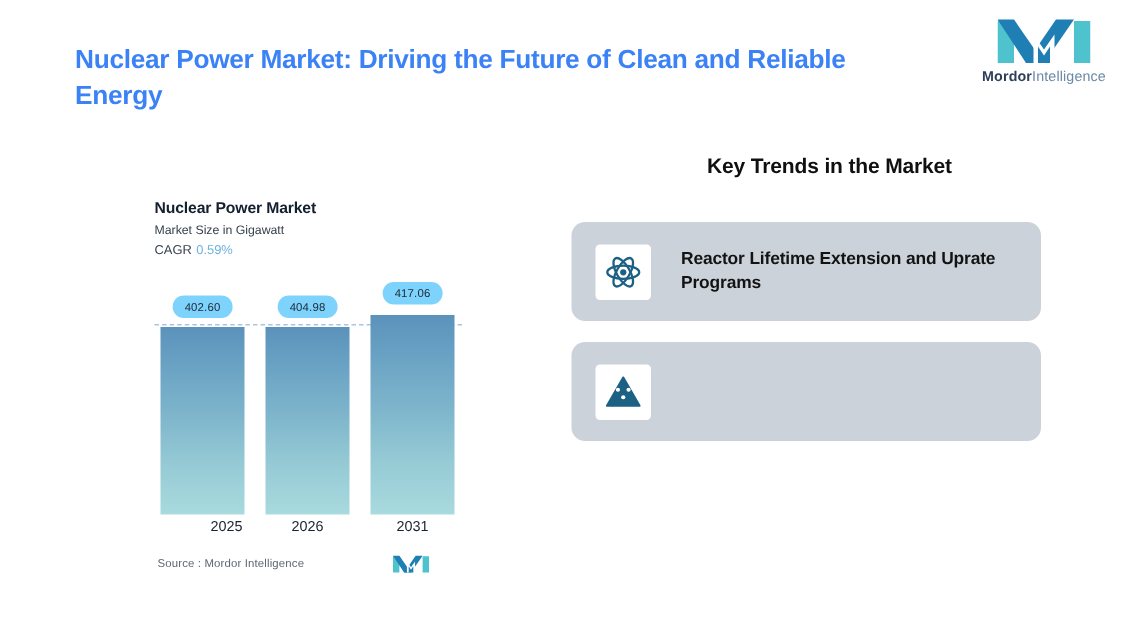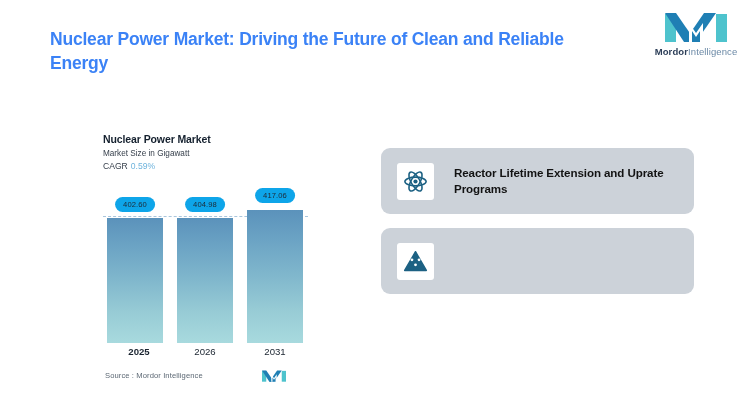--- a/index.html
+++ b/index.html
@@ -81,21 +81,21 @@
     width: 56px;
     display: flex; flex-direction: column; align-items: center;
   }
   .bar-group.g0 { left: 4px; border-radius: 25px; }
   .bar-group.g1 { left: 74px; border-radius: 10px; }
   .bar-group.g2 { left: 144px; }
 
   .value-pill {
     position: absolute;
     left: 50%; transform: translateX(-50%);
-    background: #0ea5e9;
+    background: #7dd3fc;
     border-radius: 9px;
     padding: 3px 8px 3px;
     font-size: 7.6px;
     color: #1d2936;
     font-weight: 400;
     white-space: nowrap;
     letter-spacing: 0.1px;
   }
   .g0 .value-pill { top: -21px; }
   .g1 .value-pill { top: -21px; }
@@ -111,21 +111,21 @@
 
   #axis-labels {
     position: absolute;
     left: 0; top: 213px; width: 205px; height: 16px;
   }
   .axis-label {
     position: absolute;
     width: 56px; text-align: center;
     font-size: 9.6px; color: #19232f; font-weight: 400;
   }
-  .axis-label.a0 { left: 8px; font-weight: bold; }
+  .axis-label.a0 { left: 20px; }
   .axis-label.a1 { left: 74px; }
   .axis-label.a2 { left: 144px; }
 
   #source-row {
     position: absolute;
     left: 2px; top: 236px;
     width: 205px;
     display: flex; align-items: center; justify-content: space-between;
   }
   #source-text {
@@ -232,20 +232,21 @@
         <polygon points="0,32 0,4 11,4 11,32" fill="#4ec3cd"></polygon>
         <polygon points="0,3 11,3 31,32 19,32" fill="#1f7fb4"></polygon>
         <polygon points="31,32 19,32 39,3 51,3" fill="#1f7fb4"></polygon>
         <polygon points="51,4 62,4 62,32 51,32" fill="#4ec3cd"></polygon>
         <polygon points="24,32 24,13 31,23 38,13 38,32" fill="#ffffff"></polygon>
         <polygon points="27,32 27,21 31,27 35,21 35,32" fill="#1f7fb4"></polygon>
       </svg>
     </div>
   </div>
 
+  <div id="trends-heading">Key Trends in the Market</div>
 
   <div id="cards">
 
     <div class="trend-card">
       <div class="card-icon">
         <svg width="25" height="25" viewBox="0 0 24 24">
           <g fill="none" stroke="#1c6183" stroke-width="1.5">
             <ellipse cx="12" cy="12" rx="10.2" ry="4.2"></ellipse>
             <ellipse cx="12" cy="12" rx="10.2" ry="4.2" transform="rotate(60 12 12)"></ellipse>
             <ellipse cx="12" cy="12" rx="10.2" ry="4.2" transform="rotate(120 12 12)"></ellipse>

